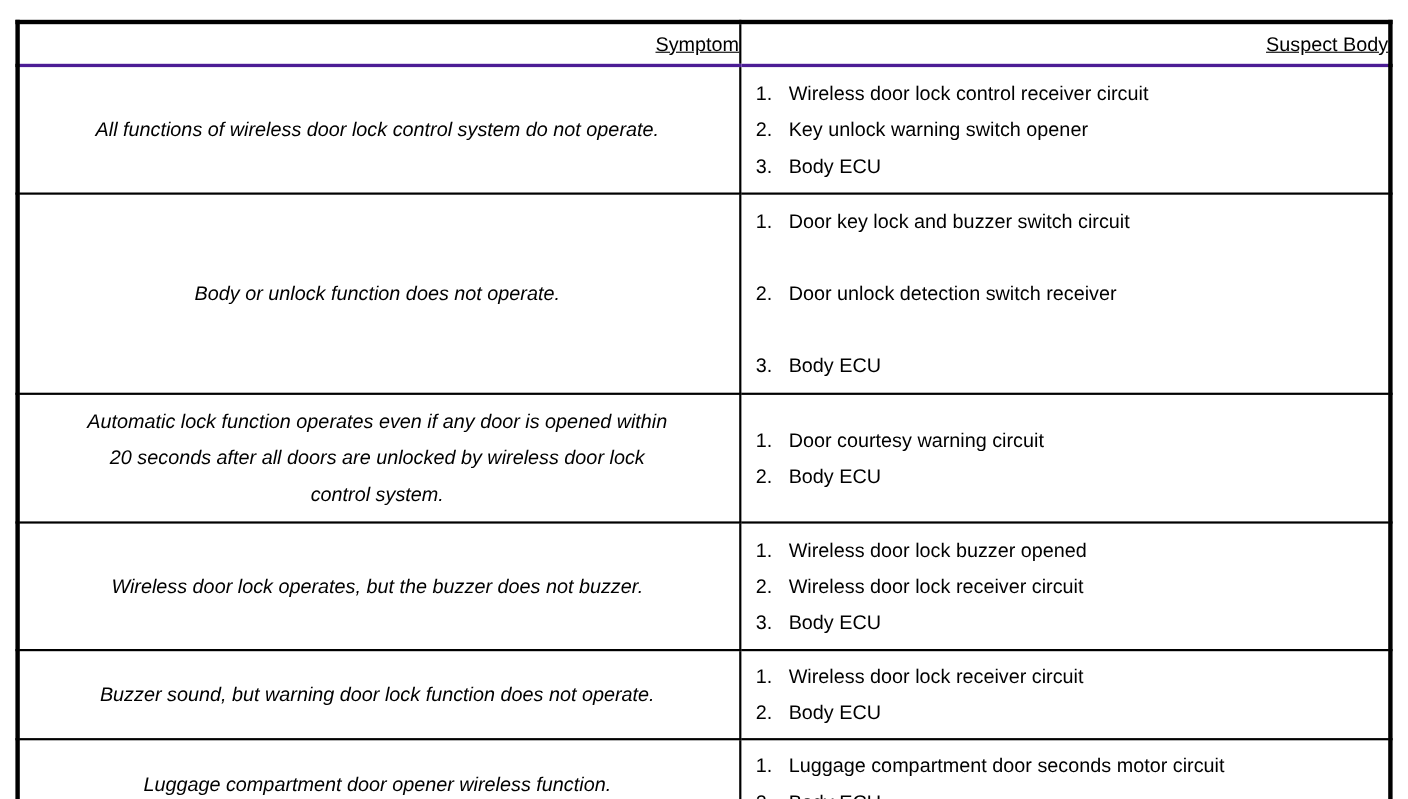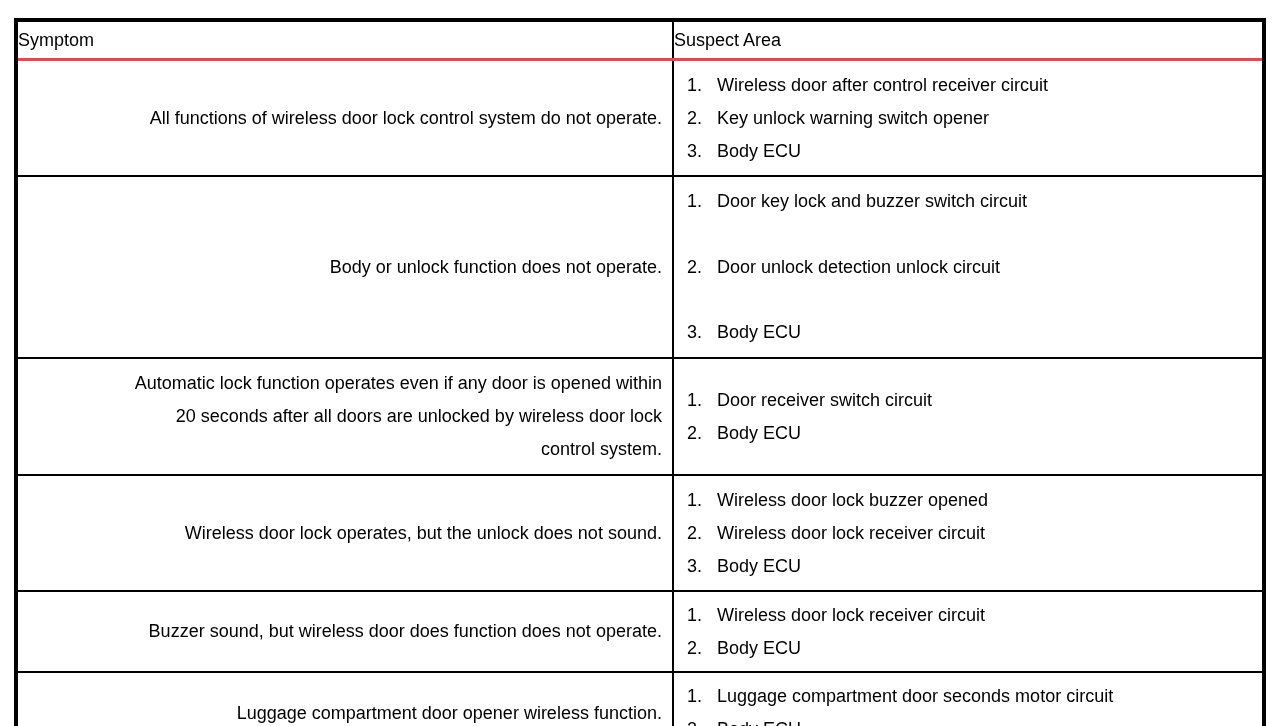--- a/index.html
+++ b/index.html
@@ -22,30 +22,32 @@
     border: 4px solid #000000;
   }
   th, td {
     border: 2px solid #000000;
     padding: 0;
     font-size: 18px;
     font-weight: normal;
   }
   thead th {
     height: 36px;
-    text-align: left;
+    text-align: right;
     vertical-align: middle;
-    border-bottom: 3px solid #ef4444;
+    border-bottom: 3px solid #4c1d95;
+    text-decoration: underline;
   }
   td.symptom-cell {
     vertical-align: middle;
-    text-align: right;
+    text-align: center;
     padding: 2px 10px 2px 6px;
     line-height: 33px;
     white-space: pre-line;
+    font-style: italic;
   }
   td.suspect-cell {
     vertical-align: middle;
     padding: 0 8px 0 13px;
   }
   .suspect-list {
     display: flex;
     flex-direction: column;
     justify-content: center;
   }
@@ -75,32 +77,32 @@
 <body>
 
 <table class="symptom-table">
   <colgroup>
     <col style="width:52.64%">
     <col>
   </colgroup>
   <thead>
     <tr>
       <th>Symptom</th>
-      <th>Suspect Area</th>
+      <th>Suspect Body</th>
     </tr>
   </thead>
   <tbody>
 
     <tr class="row-h110">
       <td class="symptom-cell">All functions of wireless door lock control system do not operate.</td>
       <td class="suspect-cell">
         <div class="suspect-list">
           <div class="suspect-item">
             <span class="suspect-num">1.</span>
-            <span class="suspect-text">Wireless door after control receiver circuit</span>
+            <span class="suspect-text">Wireless door lock control receiver circuit</span>
           </div>
           <div class="suspect-item">
             <span class="suspect-num">2.</span>
             <span class="suspect-text">Key unlock warning switch opener</span>
           </div>
           <div class="suspect-item">
             <span class="suspect-num">3.</span>
             <span class="suspect-text">Body ECU</span>
           </div>
         </div>
@@ -110,70 +112,70 @@
     <tr class="row-h176 spread">
       <td class="symptom-cell">Body or unlock function does not operate.</td>
       <td class="suspect-cell">
         <div class="suspect-list">
           <div class="suspect-item">
             <span class="suspect-num">1.</span>
             <span class="suspect-text">Door key lock and buzzer switch circuit</span>
           </div>
           <div class="suspect-item">
             <span class="suspect-num">2.</span>
-            <span class="suspect-text">Door unlock detection unlock circuit</span>
+            <span class="suspect-text">Door unlock detection switch receiver</span>
           </div>
           <div class="suspect-item">
             <span class="suspect-num">3.</span>
             <span class="suspect-text">Body ECU</span>
           </div>
         </div>
       </td>
     </tr>
 
     <tr class="row-h111">
       <td class="symptom-cell">Automatic lock function operates even if any door is opened within
 20 seconds after all doors are unlocked by wireless door lock
 control system.</td>
       <td class="suspect-cell">
         <div class="suspect-list">
           <div class="suspect-item">
             <span class="suspect-num">1.</span>
-            <span class="suspect-text">Door receiver switch circuit</span>
+            <span class="suspect-text">Door courtesy warning circuit</span>
           </div>
           <div class="suspect-item">
             <span class="suspect-num">2.</span>
             <span class="suspect-text">Body ECU</span>
           </div>
         </div>
       </td>
     </tr>
 
     <tr class="row-h110">
-      <td class="symptom-cell">Wireless door lock operates, but the unlock does not sound.</td>
+      <td class="symptom-cell">Wireless door lock operates, but the buzzer does not buzzer.</td>
       <td class="suspect-cell">
         <div class="suspect-list">
           <div class="suspect-item">
             <span class="suspect-num">1.</span>
             <span class="suspect-text">Wireless door lock buzzer opened</span>
           </div>
           <div class="suspect-item">
             <span class="suspect-num">2.</span>
             <span class="suspect-text">Wireless door lock receiver circuit</span>
           </div>
           <div class="suspect-item">
             <span class="suspect-num">3.</span>
             <span class="suspect-text">Body ECU</span>
           </div>
         </div>
       </td>
     </tr>
 
     <tr class="row-h75">
-      <td class="symptom-cell">Buzzer sound, but wireless door does function does not operate.</td>
+      <td class="symptom-cell">Buzzer sound, but warning door lock function does not operate.</td>
       <td class="suspect-cell">
         <div class="suspect-list">
           <div class="suspect-item">
             <span class="suspect-num">1.</span>
             <span class="suspect-text">Wireless door lock receiver circuit</span>
           </div>
           <div class="suspect-item">
             <span class="suspect-num">2.</span>
             <span class="suspect-text">Body ECU</span>
           </div>

